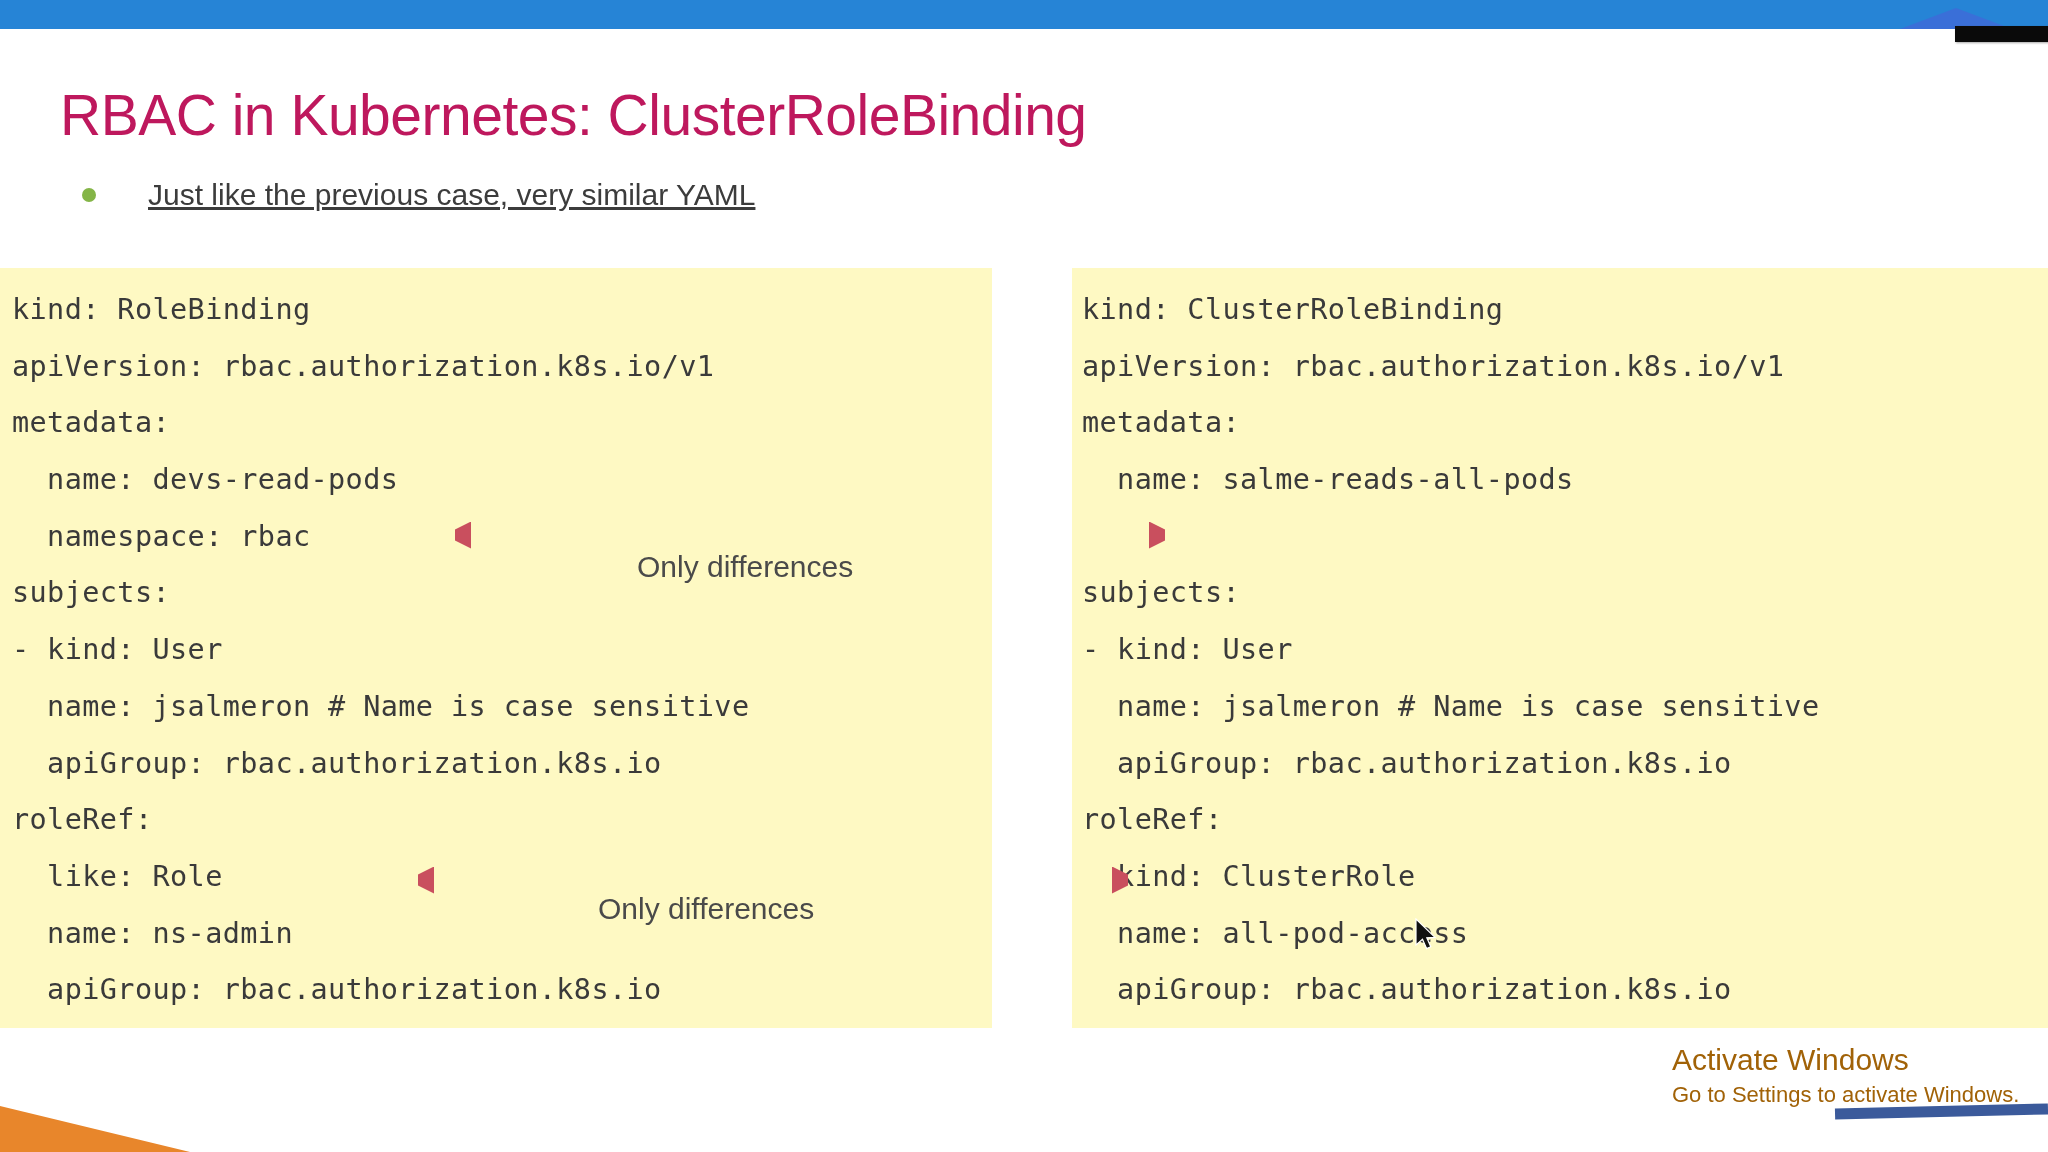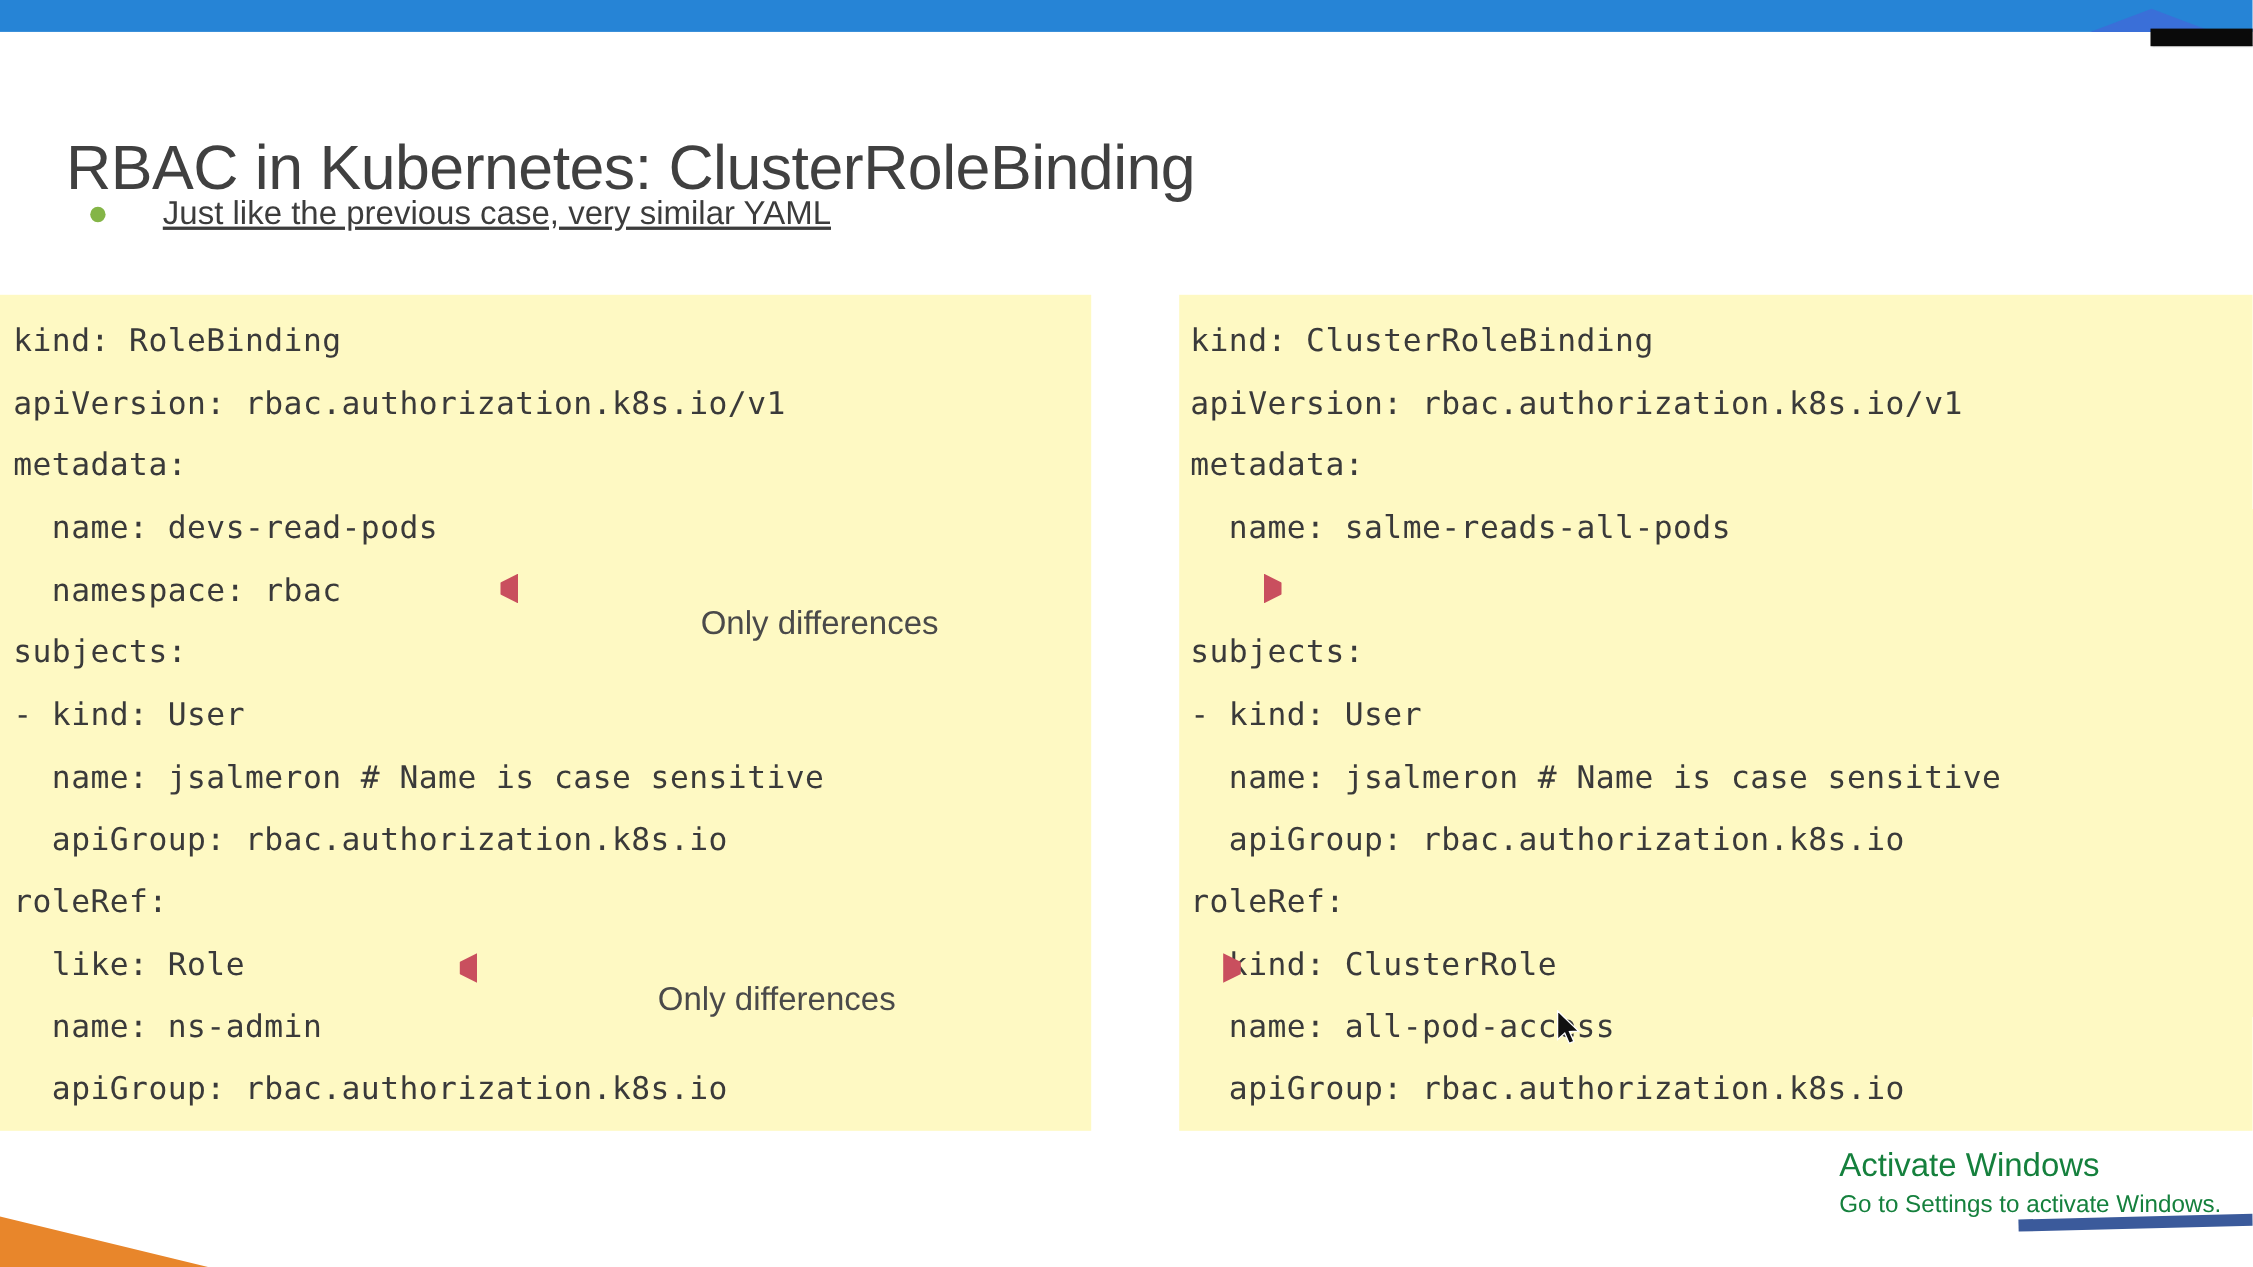--- a/index.html
+++ b/index.html
@@ -47,25 +47,24 @@
     box-shadow: 1px 1px 2px rgba(0,0,0,0.35);
   }
 
   
   .slide-title {
     position: absolute;
     left: 60px;
     top: 82px;
     font-size: 57px;
     font-weight: 400;
-    color: #404040;
+    color: #be185d;
     letter-spacing: -0.5px;
     white-space: nowrap;
     font-family: "Liberation Sans", sans-serif;
-    margin-top: 38px;
   }
   .bullet-row {
     position: absolute;
     left: 82px;
     top: 178px;
     display: flex;
     align-items: center;
     gap: 0px;
     white-space: nowrap;
   }
@@ -132,21 +131,21 @@
     left: 0;
     bottom: 0;
     width: 0; height: 0;
     border-bottom: 46px solid #e8862b;
     border-right: 190px solid transparent;
   }
   .watermark {
     position: absolute;
     left: 1672px;
     top: 1040px;
-    color: #15803d;
+    color: #a16207;
     font-family: "Liberation Sans", sans-serif;
     line-height: 1.32;
   }
   .watermark .wm-title { font-size: 30px; }
   .watermark .wm-sub   { font-size: 22px; }
   .blue-stripe {
     position: absolute;
     left: 1835px;
     top: 1106px;
     width: 213px;

